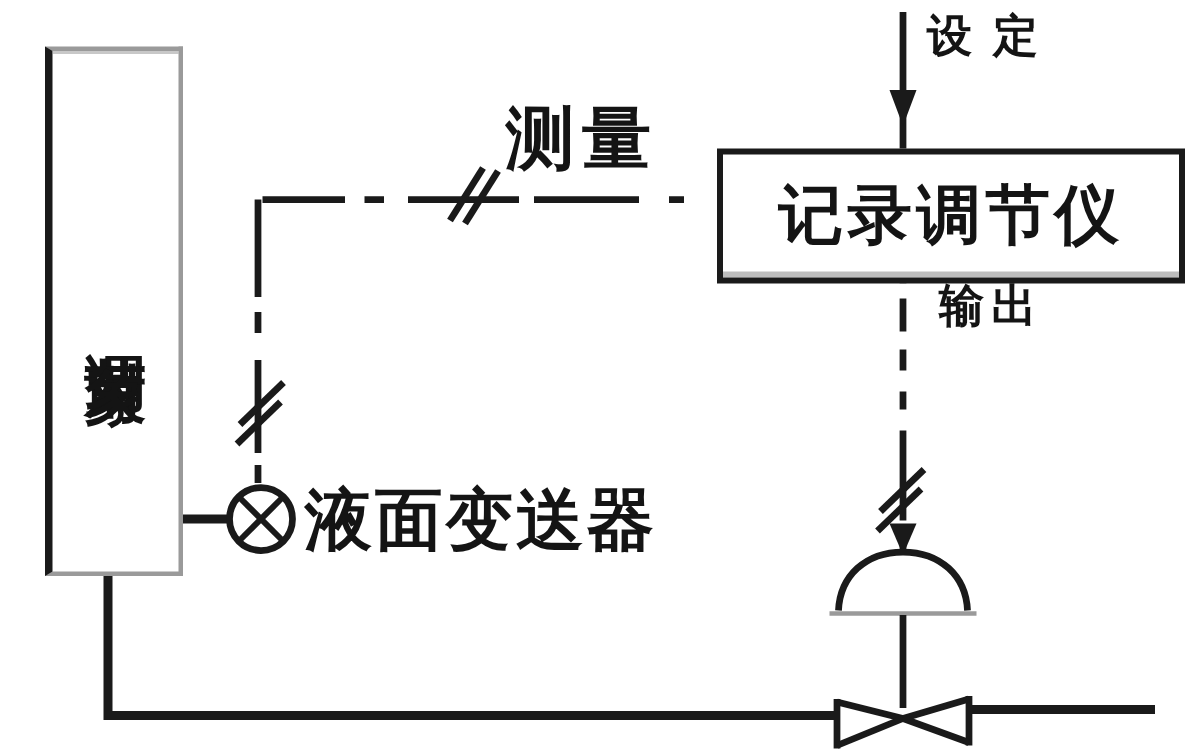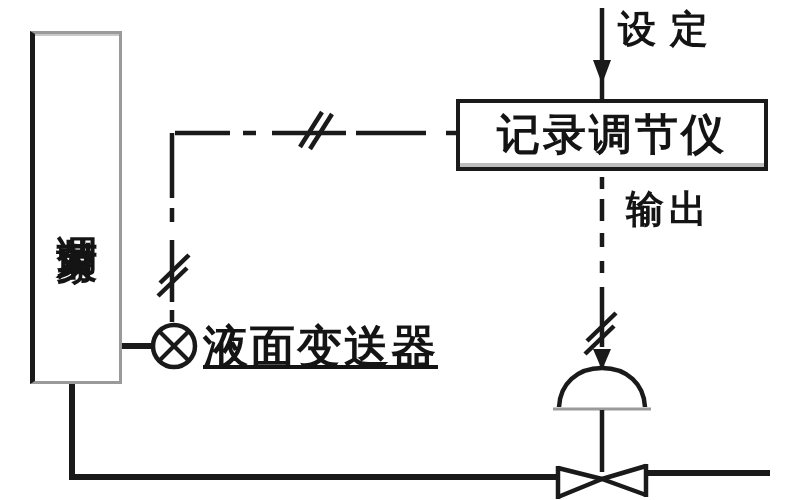--- a/index.html
+++ b/index.html
@@ -46,31 +46,31 @@
   }
   .vtext {
     writing-mode: vertical-rl;
     text-orientation: upright;
     font-size: 41px;
     font-weight: bold;
     letter-spacing: 3px;
     line-height: 1.1;
   }
   .hblock {
-    left: 456px; top: 99px;
-    width: 312px; height: 72px;
+    left: 478px; top: 99px;
+    width: 312px; height: 90px;
     border: 4px solid #1a1a1a;
     box-shadow: inset 0 -4px 0 #bdbdbd;
     font-size: 43px;
     font-weight: bold;
     letter-spacing: 3px;
   }
   .lbl {
     position: absolute;
-    font-size: 38px;
+    font-size: 30px;
     font-weight: bold;
     white-space: nowrap;
     color: #141414;
   }
 </style>
 </head>
 <body>
 
 <div class="canvas">
 
@@ -135,19 +135,20 @@
   <div class="block vblock">
     <span class="vtext">调节对象</span>
   </div>
 
   <div class="block hblock">
     <span>记录调节仪</span>
   </div>
 
   <div class="lbl" style="left:618px; top:4px; letter-spacing:14px;">设定</div>
 
+  <div class="lbl" style="left:337px; top:62px; letter-spacing:5px; font-size:46px;">测量</div>
 
   <div class="lbl" style="left:614px; top:184px; letter-spacing:5px;margin-left:12px;">输出</div>
 
-  <div class="lbl" style="left:203px; top:317px; letter-spacing:2px; font-size:45px;text-decoration:underline;">液面变送器</div>
+  <div class="lbl" style="left:203px; top:317px; letter-spacing:2px; font-size:45px;">液面变送器</div>
 
 
 </div>
 
 </body></html>

